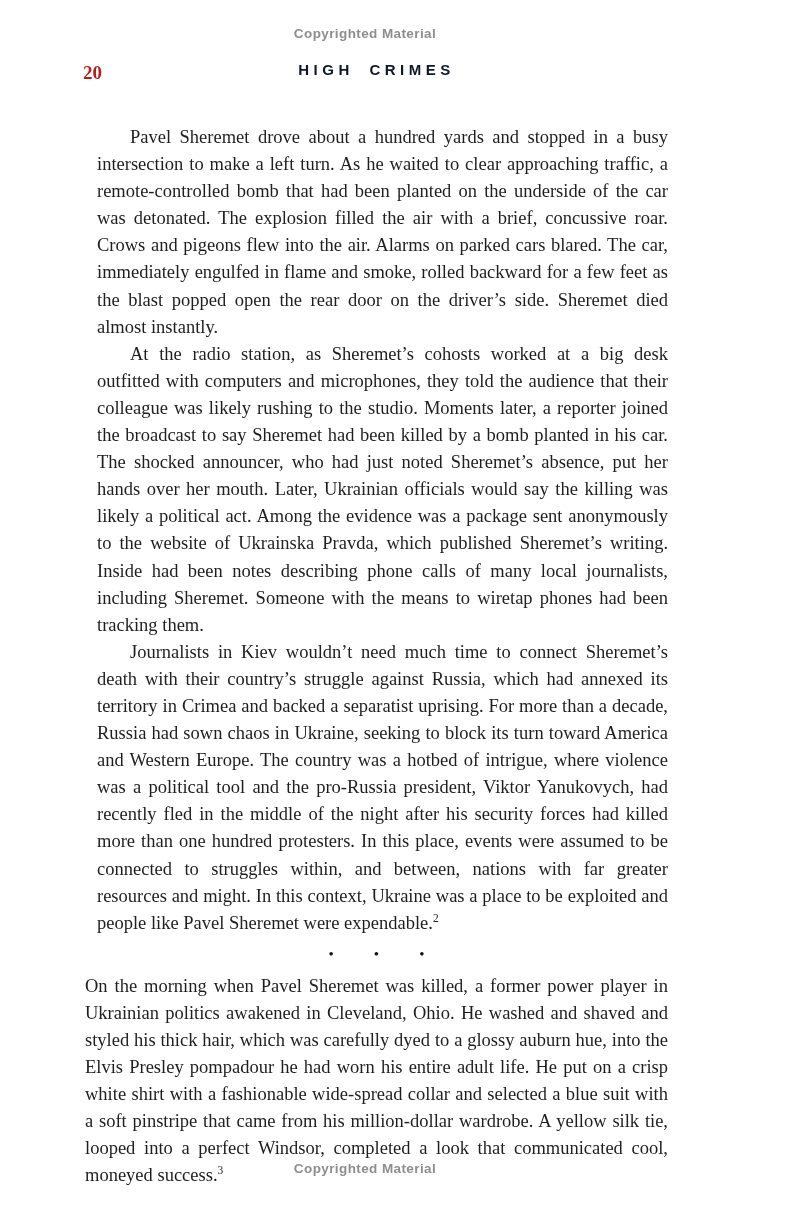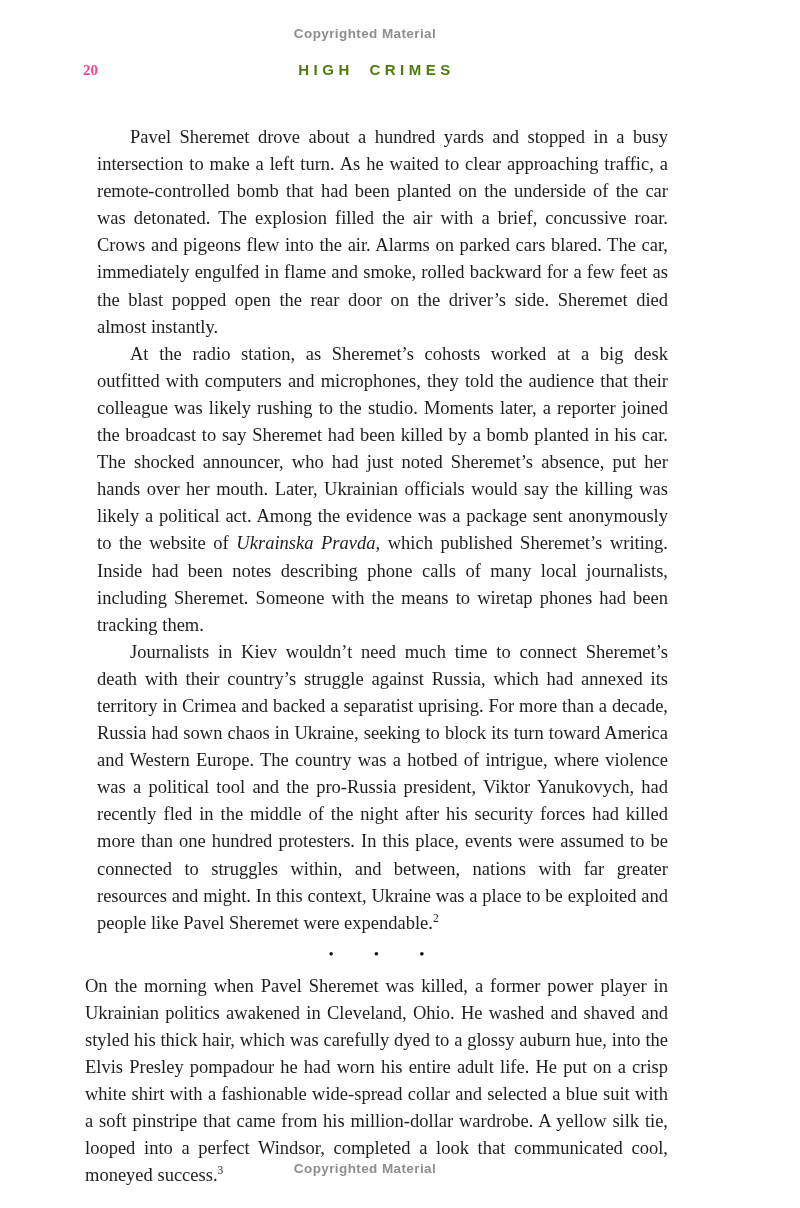--- a/index.html
+++ b/index.html
@@ -30,45 +30,45 @@
     left: 85px;
     width: 583px;
     height: 20px;
   }
   .page-number {
     position: absolute;
     left: -2px;
     top: 1px;
     font-family: "Liberation Serif", serif;
     font-weight: bold;
-    font-size: 15px;
-    color: #ec4899;
+    font-size: 19px;
+    color: #b91c1c;
   }
   .running-header {
     text-align: center;
     font-family: "Liberation Sans", sans-serif;
     font-weight: bold;
     font-size: 15px;
     letter-spacing: 4.5px;
     word-spacing: 7px;
-    color: #4d7c0f;
+    color: #0f172a;
   }
   .text-block {
     position: absolute;
     top: 124px;
     left: 85px;
     width: 583px;
     font-size: 18.5px;
     line-height: 27.1px;
     text-align: justify;
     color: #1e1e1e;
   }
   .text-block p { margin: 0; padding: 0; }
   .text-block p.indent { text-indent: 33px; margin-left: 12px; }
-  .italic { font-style: italic; }
+  .italic { }
   sup.fn {
     font-size: 0.62em;
     vertical-align: super;
     line-height: 0;
   }
   .section-break {
     display: flex;
     justify-content: center;
     align-items: center;
     gap: 40px;

